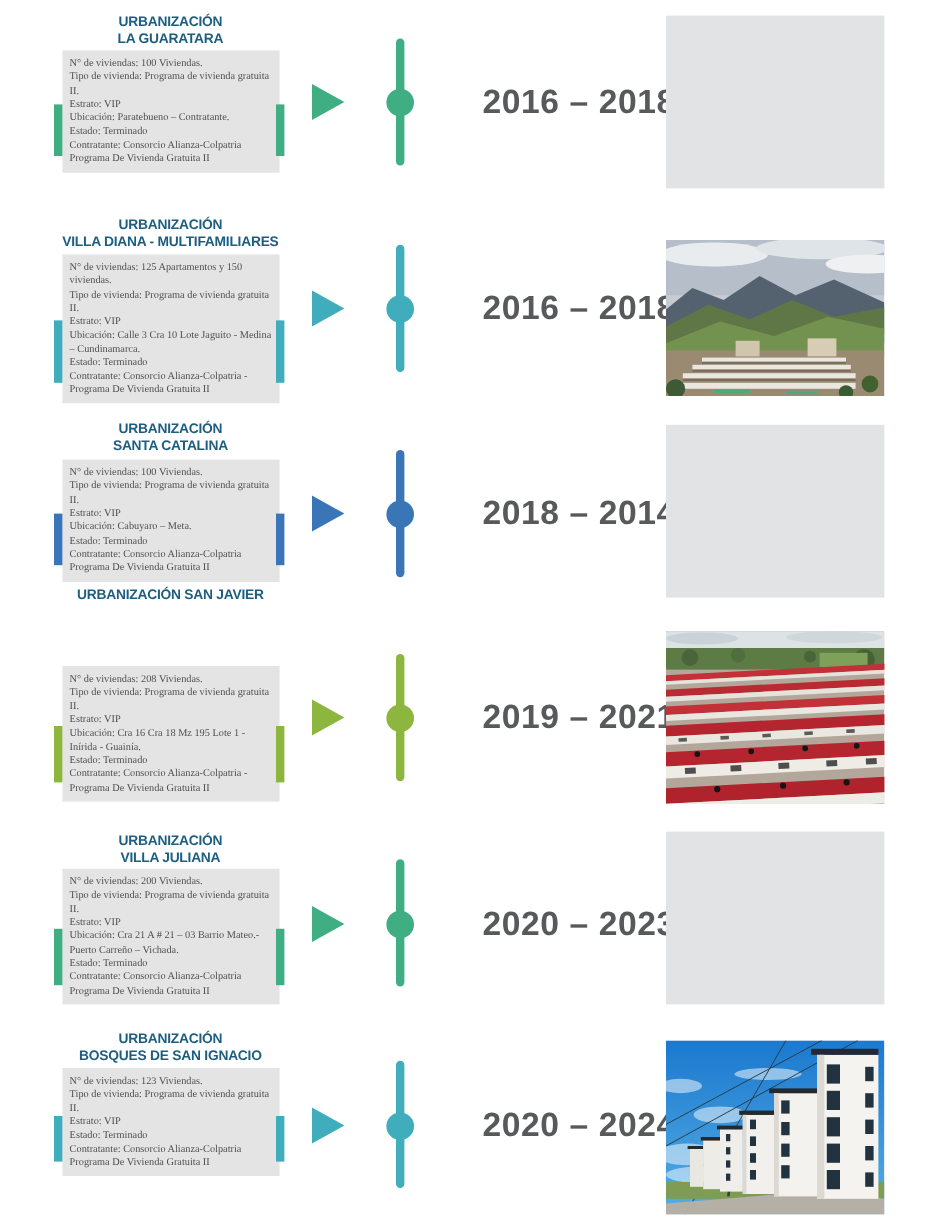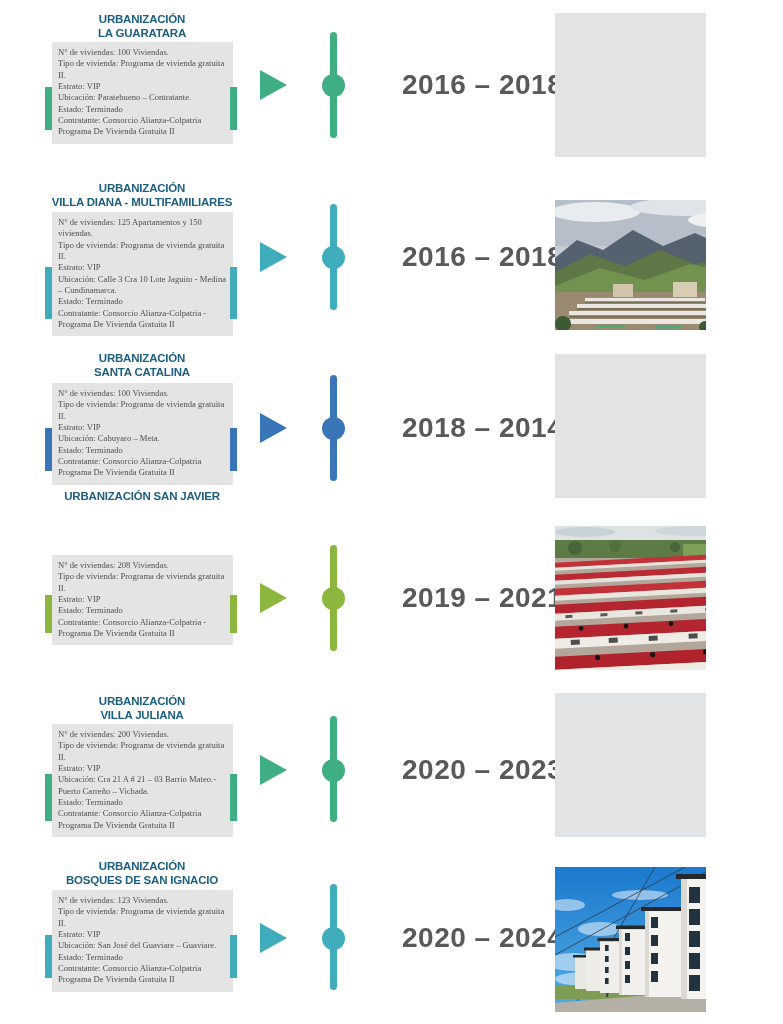--- a/index.html
+++ b/index.html
@@ -1,17 +1,17 @@
 <!DOCTYPE html>
 <html style="--title-color: #1d5e80; --date-color: #58595b; --box-bg: #e3e4e3; --box-text: #4f4f4f; --ph: #e2e3e4;"><head>
 <meta charset="utf-8">
 <style>
   html,body{margin:0;padding:0;background:#ffffff;}
   #page{
-    position:relative;width:706px;height:1024px;background:#ffffff;overflow:hidden;
+    position:relative;width:783px;height:1024px;background:#ffffff;overflow:hidden;
     font-family:"Liberation Sans",sans-serif;
   }
   .row{display:contents;}
 
   
   .r1{--title-top:12px;--box-top:42px;--dot:85px;--line-top:32px;--img-top:13px;--img-h:144px;}
   .r2{--title-top:181px;--box-top:212px;--dot:257px;--line-top:204px;--img-top:200px;--img-h:130px;}
   .r3{--title-top:351px;--box-top:383px;--dot:428px;--line-top:375px;--img-top:354px;--img-h:144px;}
   .r4{--title-top:489px;--box-top:555px;--dot:598px;--line-top:545px;--img-top:526px;--img-h:144px;}
   .r5{--title-top:694px;--box-top:724px;--dot:770px;--line-top:716px;--img-top:693px;--img-h:144px;}
@@ -153,20 +153,21 @@
 
   
   <div class="row r4" style="--accent: #8cb63d;">
     <div class="title">URBANIZACIÓN SAN JAVIER</div>
     <div class="box">
       <div class="bar bar-l"></div>
       <div class="bar bar-r"></div>
       <div class="detail">N° de viviendas: 208 Viviendas.</div>
       <div class="detail">Tipo de vivienda: Programa de vivienda gratuita II.</div>
       <div class="detail">Estrato: VIP</div>
+      <div class="detail">Ubicación: Cra 16 Cra 18 Mz 195 Lote 1 - Inírida - Guainía.</div>
       <div class="detail">Estado: Terminado</div>
       <div class="detail">Contratante: Consorcio Alianza-Colpatria - Programa De Vivienda Gratuita II</div>
     </div>
     <div class="arrow"></div>
     <div class="tline"></div>
     <div class="tdot"></div>
     <div class="date">2019 – 2021</div>
     <svg class="img" viewBox="0 0 182 144" preserveAspectRatio="none" aria-label="aerial photo of rows of red-roofed houses">
       <rect width="182" height="144" fill="#b2a79a"></rect>
       <rect width="182" height="20" fill="#dde2e4"></rect>
@@ -244,21 +245,20 @@
   
   <div class="row r6" style="--accent: #3fadbc;">
     <div class="title">URBANIZACIÓN
 BOSQUES DE SAN IGNACIO</div>
     <div class="box">
       <div class="bar bar-l"></div>
       <div class="bar bar-r"></div>
       <div class="detail">N° de viviendas: 123 Viviendas.</div>
       <div class="detail">Tipo de vivienda: Programa de vivienda gratuita II.</div>
       <div class="detail">Estrato: VIP</div>
-      <div class="detail">Ubicación: San José del Guaviare – Guaviare.</div>
       <div class="detail">Estado: Terminado</div>
       <div class="detail">Contratante: Consorcio Alianza-Colpatria Programa De Vivienda Gratuita II</div>
     </div>
     <div class="arrow"></div>
     <div class="tline"></div>
     <div class="tdot"></div>
     <div class="date">2020 – 2024</div>
     <svg class="img" viewBox="0 0 182 145" preserveAspectRatio="none" aria-label="white apartment blocks under a bright blue sky">
       <defs>
         <linearGradient id="bsky" x1="0" y1="0" x2="0" y2="1">

